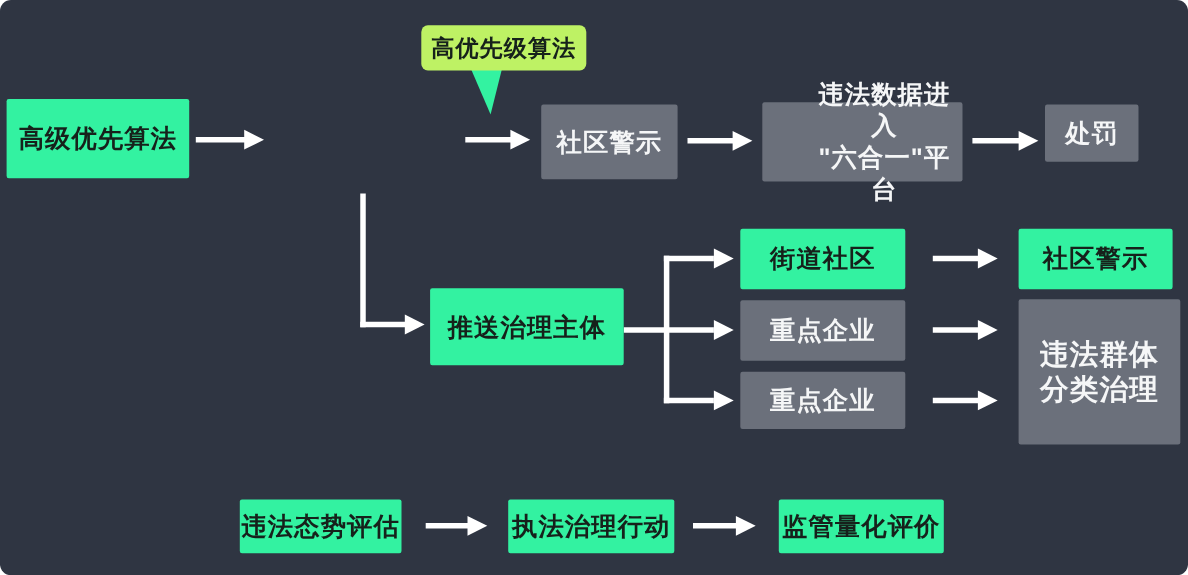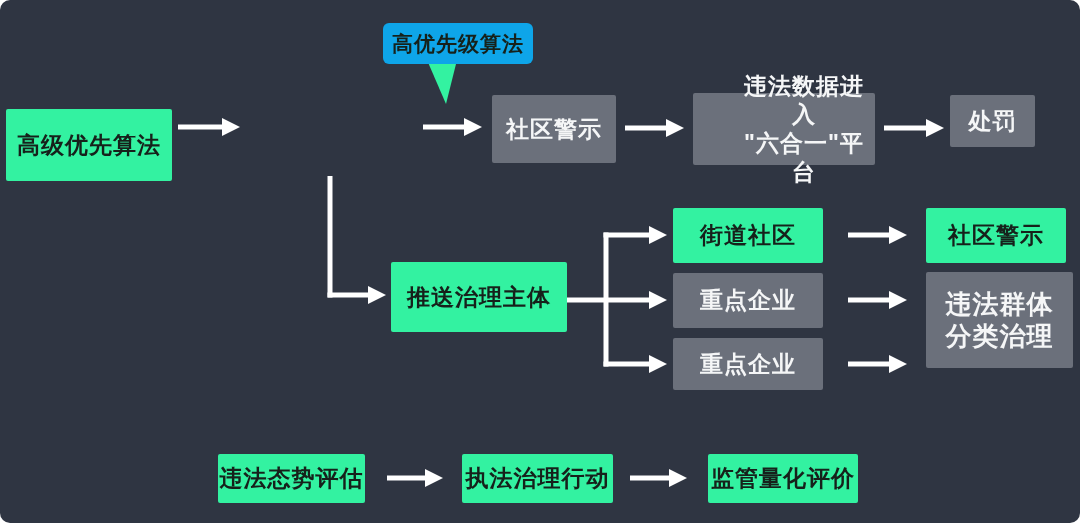--- a/index.html
+++ b/index.html
@@ -42,21 +42,21 @@
   }
   .gray {
     background: #6B707B;
     color: #F5F6F7;
   }
   .callout {
     position: absolute;
     display: flex;
     align-items: center;
     justify-content: center;
-    background: #0ea5e9;
+    background: #bef264;
     color: #16211B;
     font-weight: bold;
     font-size: 21px;
     border-radius: 6px;
     letter-spacing: 1px;
   }
   .big-text { font-size: 26px; }
 </style>
 </head>
 <body>
@@ -118,31 +118,31 @@
       <polygon points="443,478 425,469 425,487" stroke="none"></polygon>
     </g>
     <g stroke="#FFFFFF" fill="#FFFFFF">
       <line x1="630" y1="478" x2="670" y2="478" stroke-width="5"></line>
       <polygon points="687,478 669,469 669,487" stroke="none"></polygon>
     </g>
   </svg>
 
   <div class="callout" style="left:383px; top:23px; width:150px; height:41px;">高优先级算法</div>
 
-  <div class="node green" style="left:6px; top:109px; width:166px; height:72px;">高级优先算法</div>
+  <div class="node green" style="left:6px; top:90px; width:166px; height:72px;">高级优先算法</div>
   <div class="node gray" style="left:492px; top:95px; width:124px; height:68px;">社区警示</div>
   <div class="node gray" style="left:693px; top:93px; width:182px; height:72px;padding-left:40px;">违法数据进入
 "六合一"平台</div>
   <div class="node gray" style="left:950px; top:95px; width:85px; height:52px;">处罚</div>
 
   <div class="node green" style="left:391px; top:262px; width:176px; height:70px;">推送治理主体</div>
   <div class="node green" style="left:673px; top:208px; width:150px; height:55px;">街道社区</div>
   <div class="node gray" style="left:673px; top:273px; width:150px; height:55px;text-align:center;">重点企业</div>
   <div class="node gray" style="left:673px; top:338px; width:150px; height:52px;">重点企业</div>
   <div class="node green" style="left:926px; top:208px; width:140px; height:55px;">社区警示</div>
-  <div class="node gray big-text" style="left:926px; top:272px; width:147px; height:96px;">违法群体
+  <div class="node gray big-text" style="left:926px; top:272px; width:147px; height:132px;">违法群体
 分类治理</div>
 
   <div class="node green" style="left:218px; top:454px; width:147px; height:49px;">违法态势评估</div>
   <div class="node green" style="left:462px; top:454px; width:151px; height:49px;">执法治理行动</div>
   <div class="node green" style="left:708px; top:454px; width:150px; height:49px;">监管量化评价</div>
 
 </div>
 
 </body></html>

